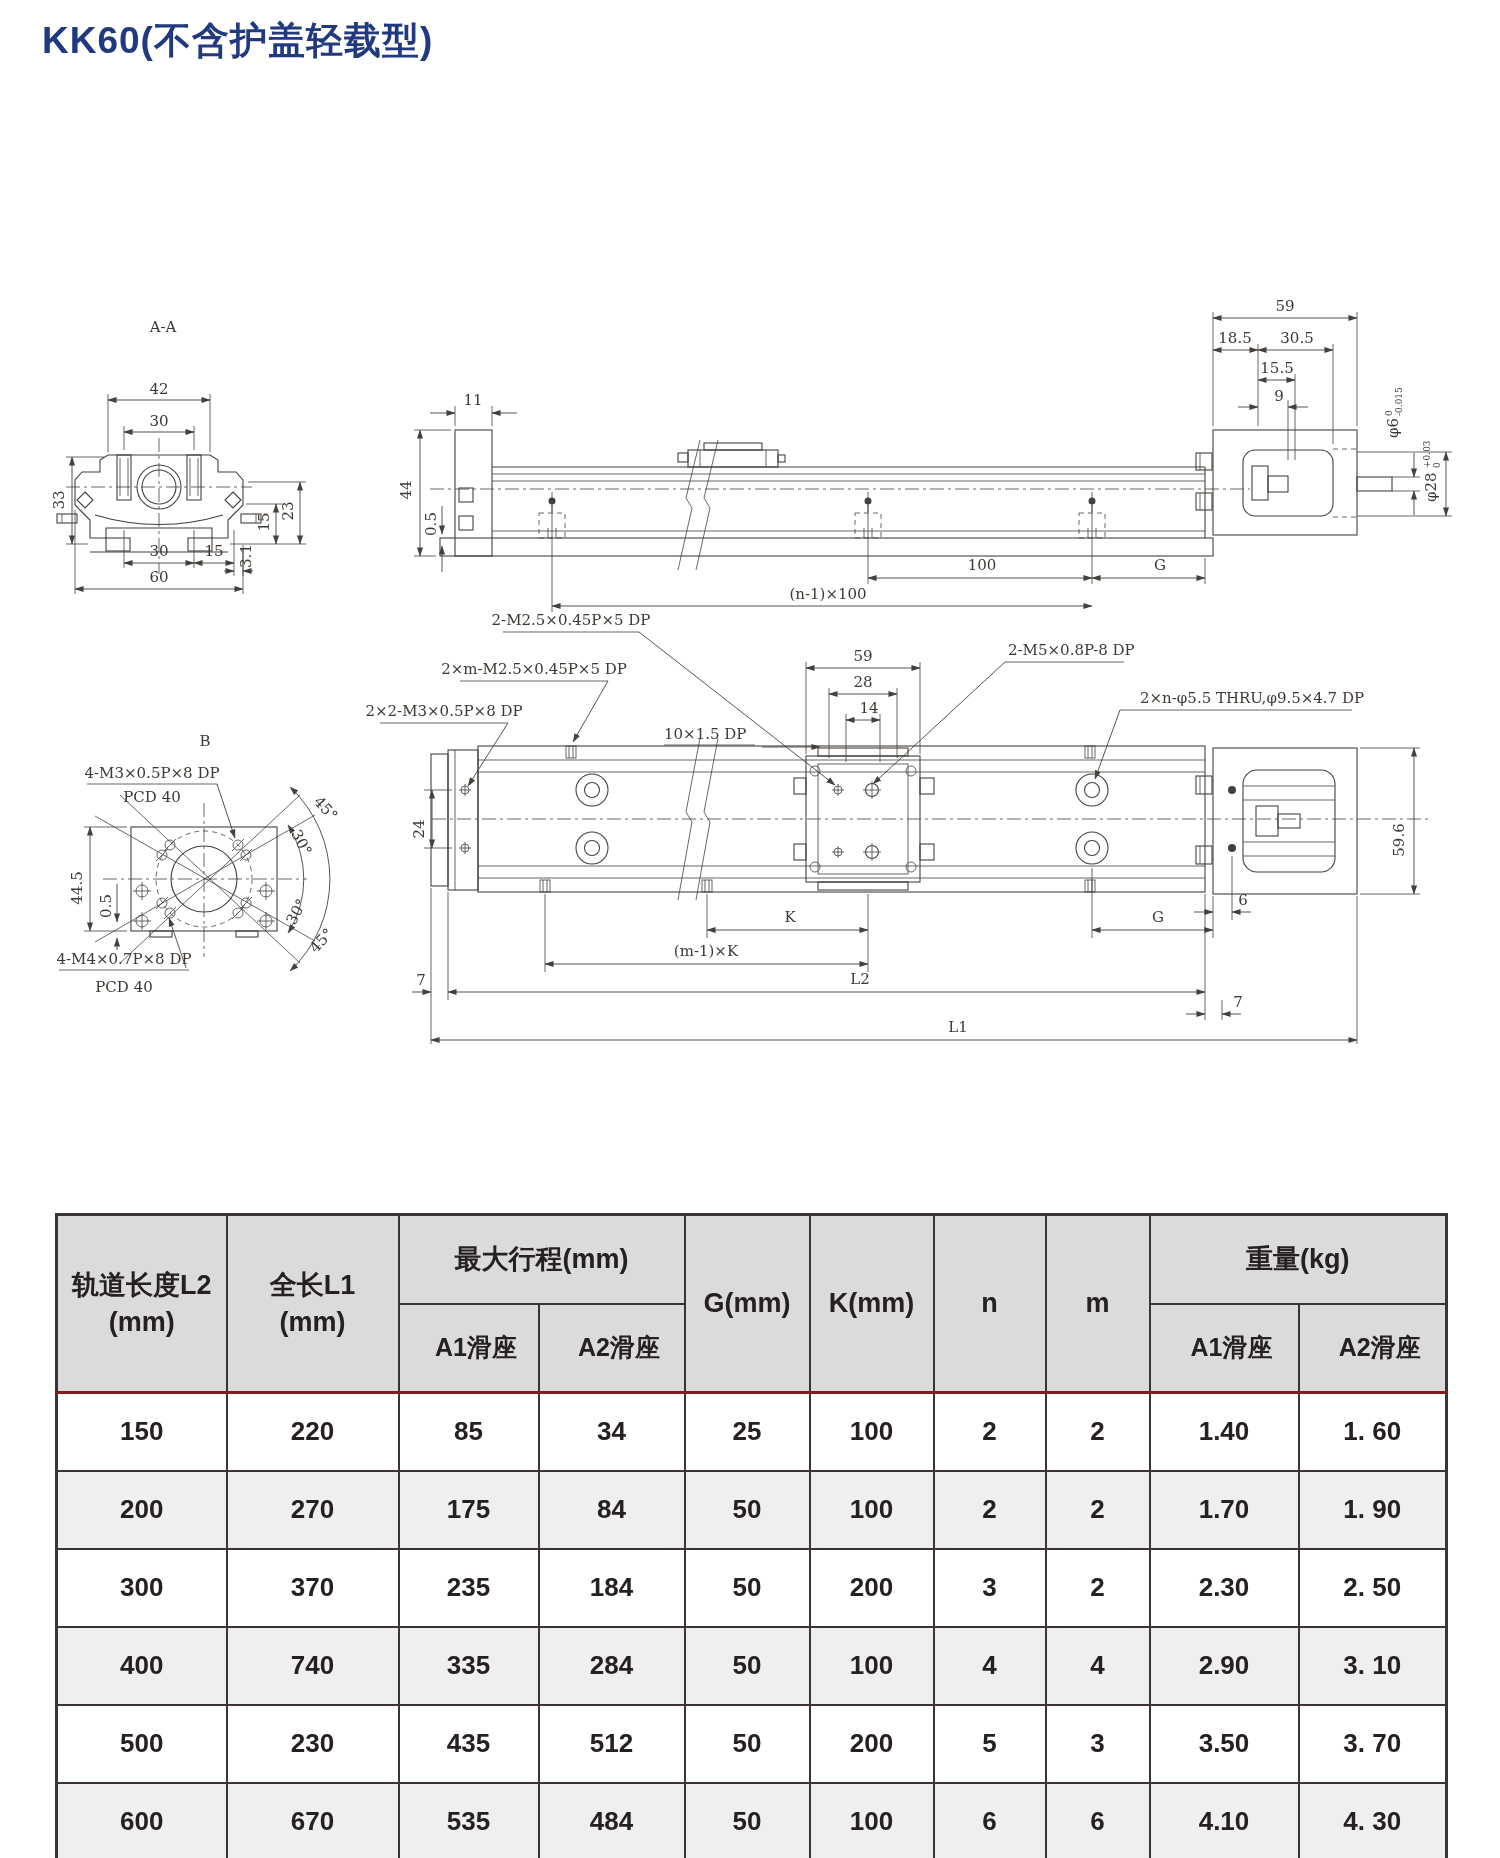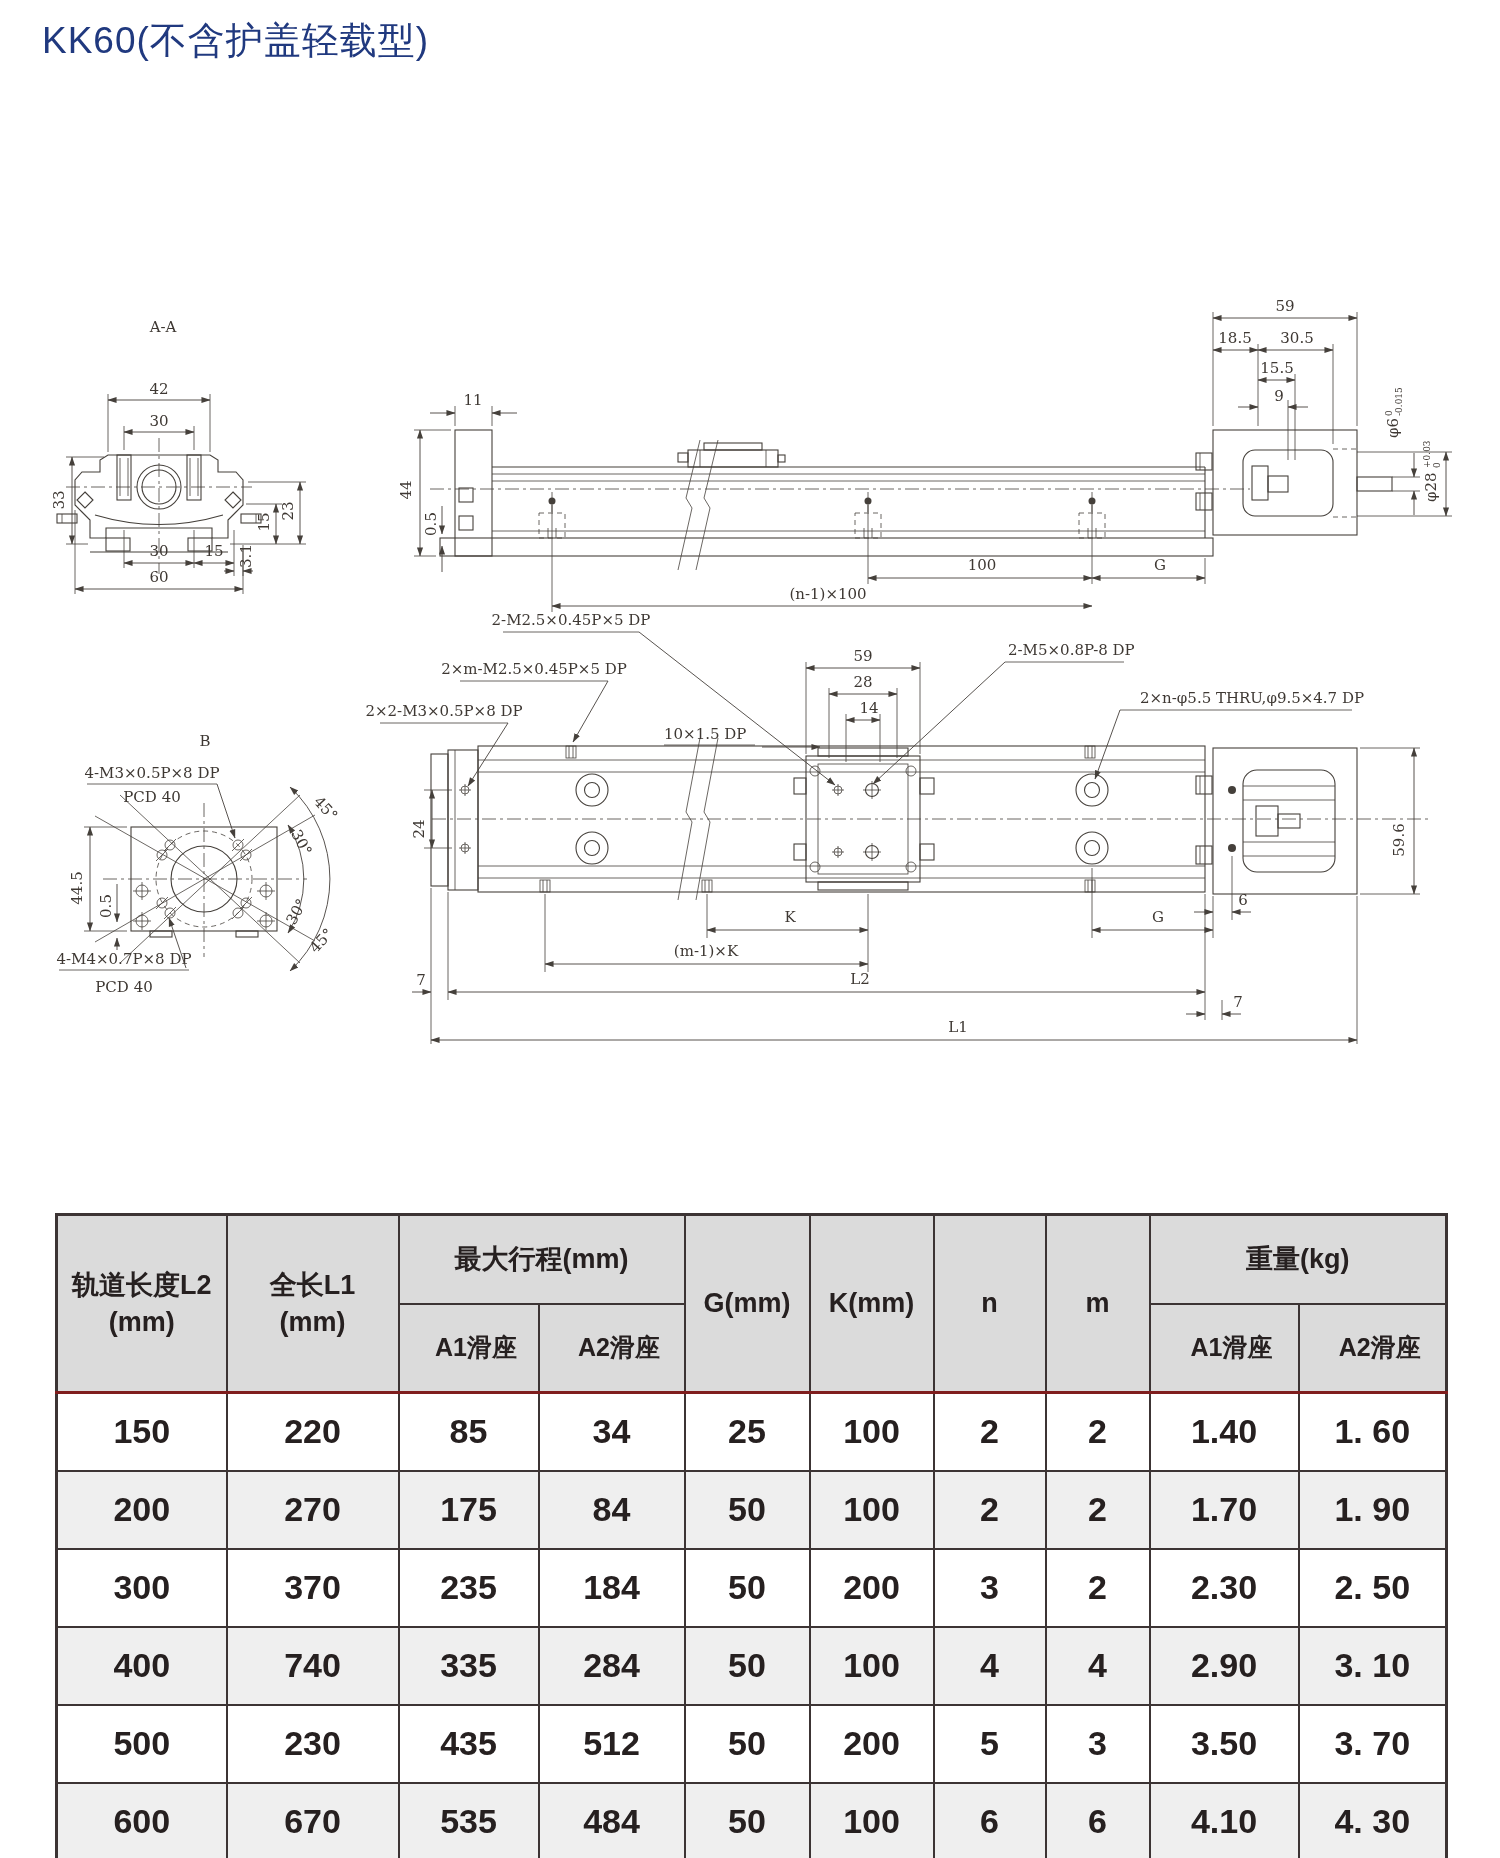--- a/index.html
+++ b/index.html
@@ -1,17 +1,17 @@
 <!DOCTYPE html>
 <html><head>
 <meta charset="utf-8">
 <style>
   html,body{margin:0;padding:0;background:#ffffff;}
   body{width:1500px;height:1858px;position:relative;font-family:"Liberation Sans",sans-serif;}
-  #title{position:absolute;left:42px;top:16px;font-size:37px;font-weight:normal;color:#20397f;letter-spacing:1px;text-align:center;}
+  #title{position:absolute;left:42px;top:16px;font-size:37px;font-weight:bold;color:#20397f;letter-spacing:1px;text-align:center;}
   #drawing{position:absolute;left:0;top:0;width:1500px;height:1120px;}
   
   .ln{stroke:#45403b;stroke-width:1.1;fill:none;}
   .lt{stroke:#45403b;stroke-width:0.8;fill:none;}
   .dim{stroke:#45403b;stroke-width:0.9;fill:none;marker-start:url(#ar);marker-end:url(#ar);}
   .ldr{stroke:#45403b;stroke-width:0.9;fill:none;marker-end:url(#ar);}
   .cl{stroke:#45403b;stroke-width:0.8;stroke-dasharray:14 4 3 4;fill:none;}
   .dsh{stroke:#45403b;stroke-width:0.8;stroke-dasharray:5 4;fill:none;}
   text.d{fill:#3e3833;font-family:"DejaVu Serif",serif;font-size:15px;text-anchor:middle;}
   text.dl{fill:#3e3833;font-family:"DejaVu Serif",serif;font-size:15px;text-anchor:start;}
@@ -20,21 +20,21 @@
   
   #specs{position:absolute;left:55px;top:1213px;border-collapse:collapse;table-layout:fixed;width:1390px;color:#262020;}
   #specs th,#specs td{border:2px solid #3c3434;text-align:center;vertical-align:middle;padding:0;}
   #specs{border:3px solid #3c3434;}
   #specs thead th{background:#dbdbdb;font-size:27px;font-weight:600;line-height:1.35;}
   #specs thead tr{height:89px;}
   #specs thead .sub{font-size:25px;padding-left:15px;}
   #specs thead tr.r2 th{border-top:2px solid #3c3434;}
   #specs thead{border-bottom:3px solid #7f1d1d;}
   #specs tbody tr{height:78px;}
-  #specs tbody td{font-size:34px;font-weight:600;background:#ffffff;}
+  #specs tbody td{font-size:26px;font-weight:600;background:#ffffff;}
   #specs tbody tr.alt td{background:#efefef;}
 </style>
 </head>
 <body>
 
 <div id="title">KK60(不含护盖轻载型)</div>
 
 <svg id="drawing" viewBox="0 0 1500 1120" xmlns="http://www.w3.org/2000/svg">
   <defs>
     <marker id="ar" viewBox="0 0 10 10" refX="9.5" refY="5" markerWidth="10" markerHeight="10" orient="auto-start-reverse">

